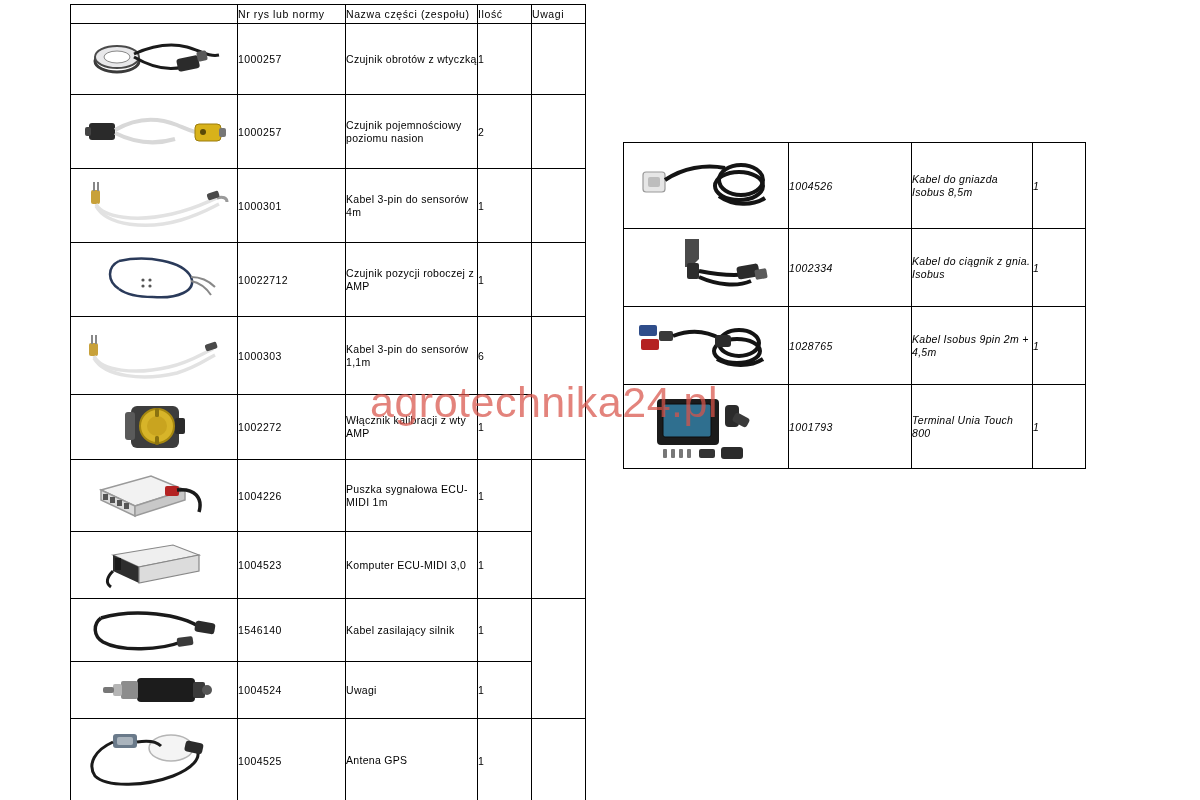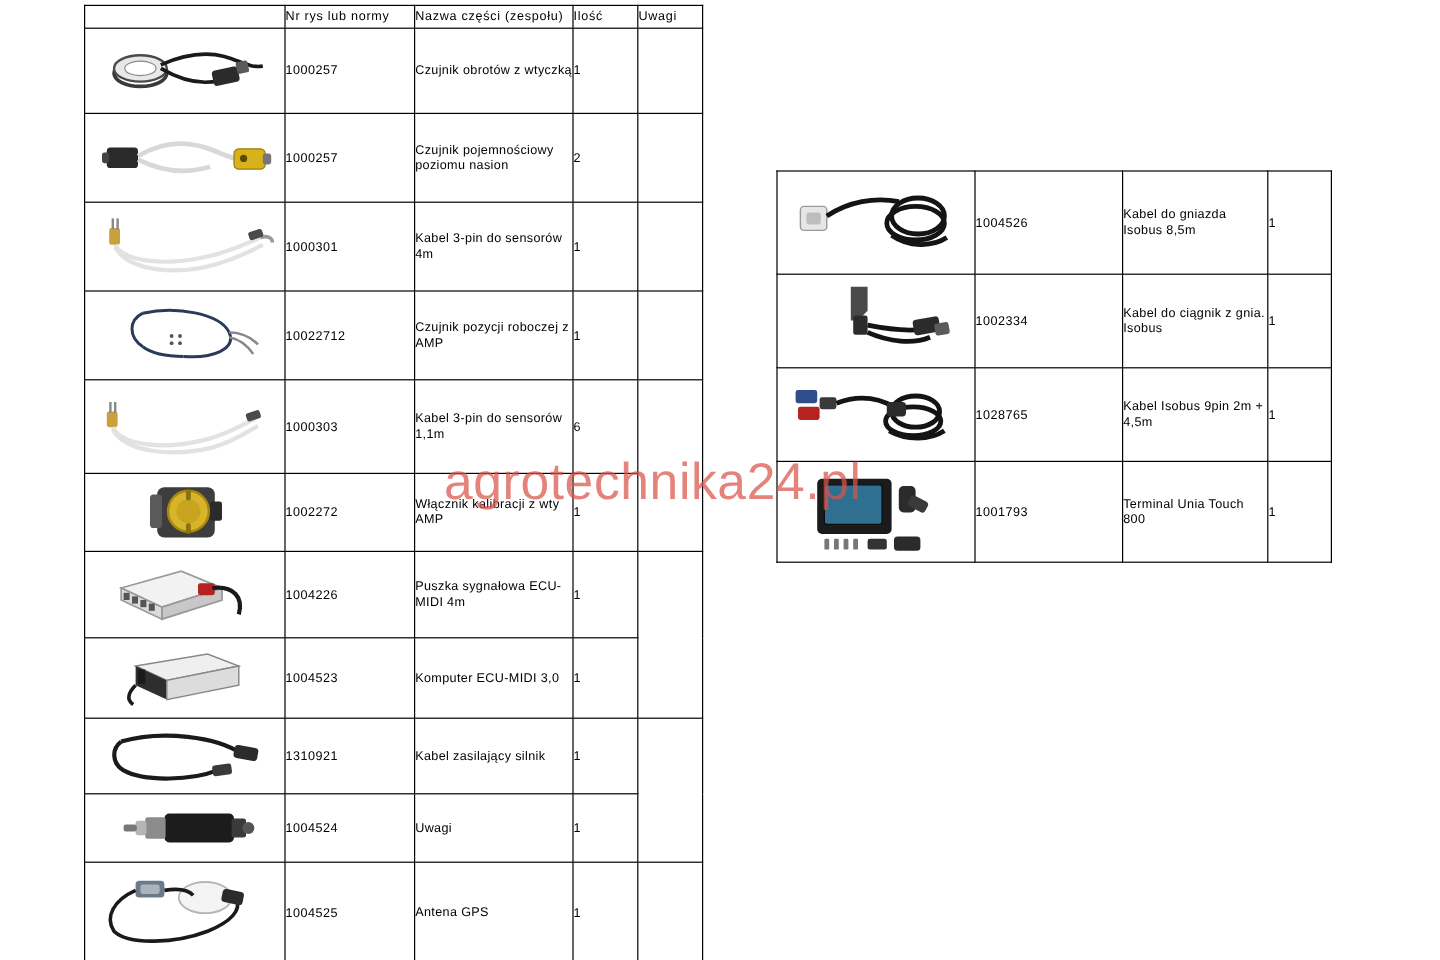--- a/index.html
+++ b/index.html
@@ -55,23 +55,24 @@
     width: 515px;
   }
   #left-table col.c-img   { width: 167px; }
   #left-table col.c-num   { width: 108px; }
   #left-table col.c-name  { width: 132px; }
   #left-table col.c-qty   { width: 54px;  }
   #left-table col.c-note  { width: 54px;  }
 
   
   #right-table {
-    left: 647px;
+    left: 623px;
     top: 142px;
     width: 462px;
+    font-style: italic;
   }
   #right-table col.c-img  { width: 165px; }
   #right-table col.c-num  { width: 123px; }
   #right-table col.c-name { width: 121px; }
   #right-table col.c-qty  { width: 53px;  }
 
   .hdr-cell {
     height: 18px;
     font-size: 10.5px;
     padding: 0 4px;
@@ -273,21 +274,21 @@
             <rect x="26" y="30" width="5" height="6" fill="#555"></rect>
             <rect x="33" y="33" width="5" height="6" fill="#555"></rect>
             <rect x="40" y="36" width="5" height="6" fill="#555"></rect>
             <rect x="47" y="39" width="5" height="6" fill="#555"></rect>
             <rect x="88" y="22" width="14" height="10" rx="2" fill="#b42222"></rect>
             <path d="M100 26 C118 24, 126 34, 122 48" fill="none" stroke="#1a1a1a" stroke-width="3.5"></path>
           </svg>
         </div>
       </td>
       <td class="cell-num">1004226</td>
-      <td class="cell-name">Puszka sygnałowa ECU-MIDI 4m</td>
+      <td class="cell-name">Puszka sygnałowa ECU-MIDI 1m</td>
       <td class="cell-qty">1</td>
       <td class="cell-note nb"></td>
     </tr>
 
     <tr style="height:67px">
       <td class="cell-img">
         <div class="img-box">
           <svg class="art" width="155" height="60" viewBox="0 0 155 60">
             <polygon points="36,20 96,10 122,20 62,32" fill="#efefef" stroke="#888" stroke-width="1.2"></polygon>
             <polygon points="36,20 62,32 62,48 36,36" fill="#2e2e2e"></polygon>
@@ -307,21 +308,21 @@
       <td class="cell-img">
         <div class="img-box">
           <svg class="art" width="155" height="56" viewBox="0 0 155 56">
             <path d="M24 16 C58 6, 104 12, 124 26" fill="none" stroke="#1a1a1a" stroke-width="3.5"></path>
             <path d="M24 16 C16 22, 16 34, 26 40 C44 50, 84 48, 104 40" fill="none" stroke="#1a1a1a" stroke-width="3.5"></path>
             <rect x="118" y="20" width="20" height="11" rx="3" fill="#2b2b2b" transform="rotate(10 128 25)"></rect>
             <rect x="100" y="35" width="16" height="9" rx="2" fill="#3a3a3a" transform="rotate(-8 108 39)"></rect>
           </svg>
         </div>
       </td>
-      <td class="cell-num">1310921</td>
+      <td class="cell-num">1546140</td>
       <td class="cell-name">Kabel zasilający silnik</td>
       <td class="cell-qty">1</td>
       <td class="cell-note nb"></td>
     </tr>
 
     <tr style="height:50px">
       <td class="cell-img">
         <div class="img-box">
           <svg class="art" width="155" height="56" viewBox="0 0 155 56">
             <rect x="60" y="16" width="58" height="24" rx="4" fill="#1c1c1c"></rect>

